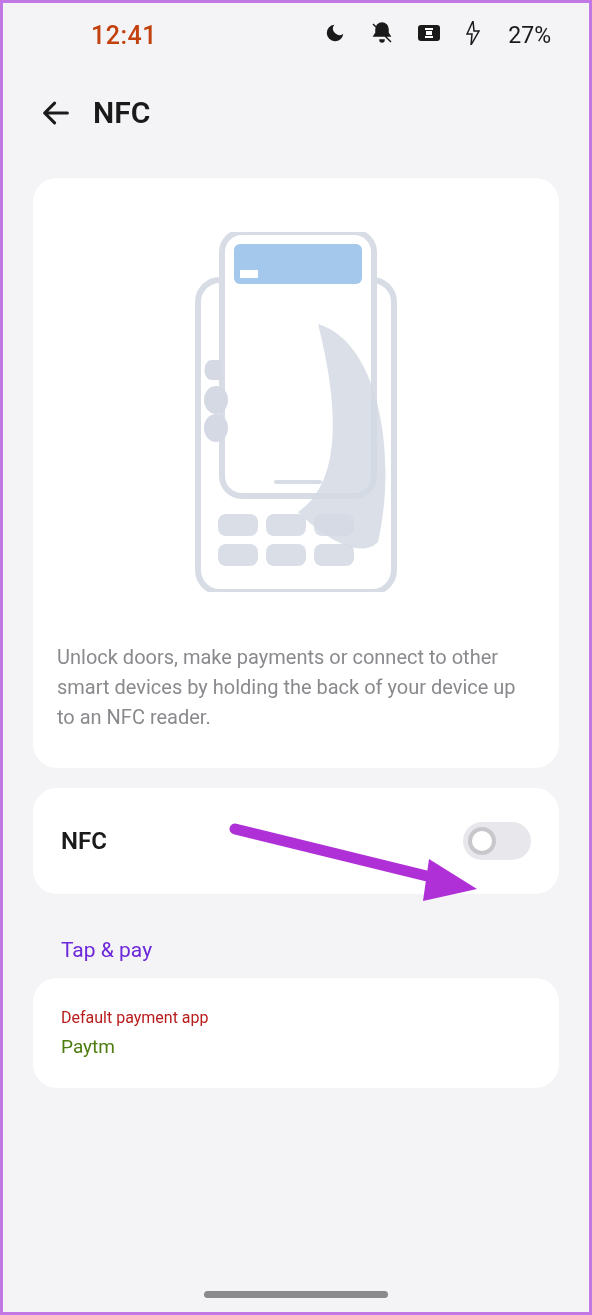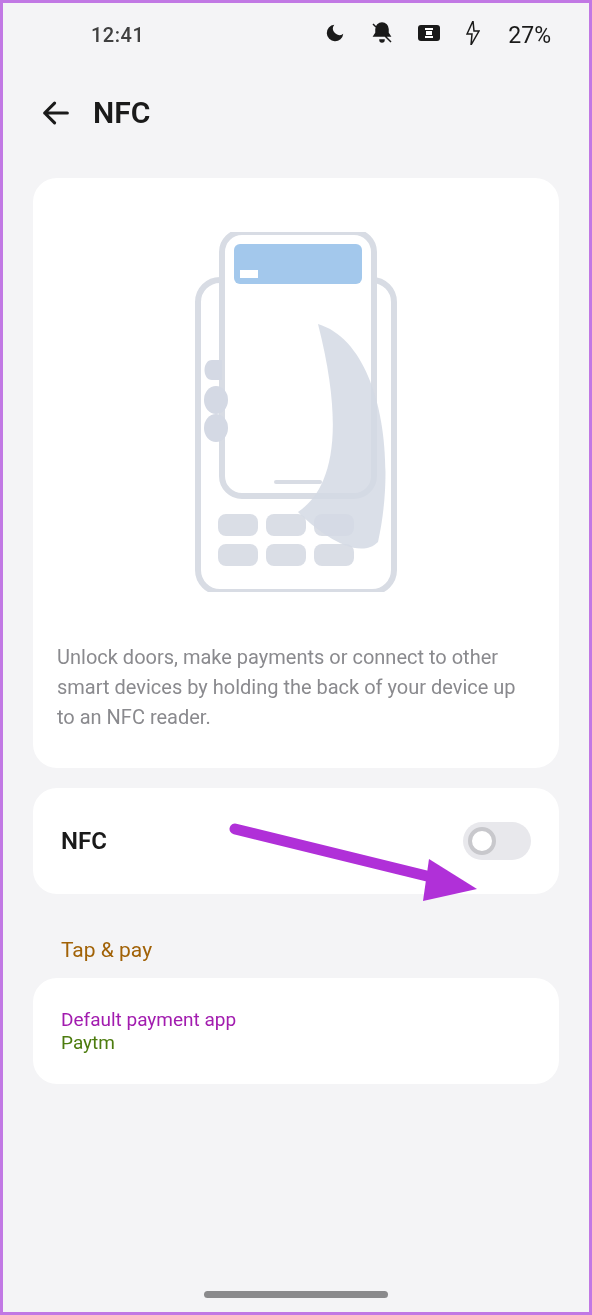--- a/index.html
+++ b/index.html
@@ -13,23 +13,23 @@
       overflow: hidden;
     }
     .status-bar {
       display: flex;
       justify-content: space-between;
       align-items: center;
       padding: 14px 38px 0 88px;
       height: 50px;
     }
     .status-time {
-      font-size: 20px;
+      font-size: 25px;
       font-weight: 500;
-      color: #404040;
+      color: #c2410c;
       letter-spacing: 0.5px;
     }
     .status-icons {
       display: flex;
       align-items: center;
       gap: 24px;
     }
     .status-icon { display: inline-block; }
     .battery-text { font-size: 23px; color: #1a1a1a; margin-left: 4px; }
     .app-bar {
@@ -86,26 +86,26 @@
       top: 5px;
       left: 5px;
     }
     .arrow-annotation {
       position: absolute;
       top: 820px;
       left: 226px;
       pointer-events: none;
     }
     .section-header {
-      color: #a16207;
+      color: #6d28d9;
       font-size: 21px;
       padding: 24px 28px 16px 28px;
     }
     .payment-card { padding: 30px 28px; }
-    .payment-title { font-size: 19px; color: #a21caf; margin-bottom: 0; }
+    .payment-title { font-size: 16px; color: #b91c1c; margin-bottom: 8px; }
     .payment-sub { font-size: 19px; color: #4d7c0f; }
     .home-indicator {
       position: absolute;
       bottom: 14px;
       left: 50%;
       transform: translateX(-50%);
       width: 184px;
       height: 7px;
       background: #8a8a8c;
       border-radius: 4px;

